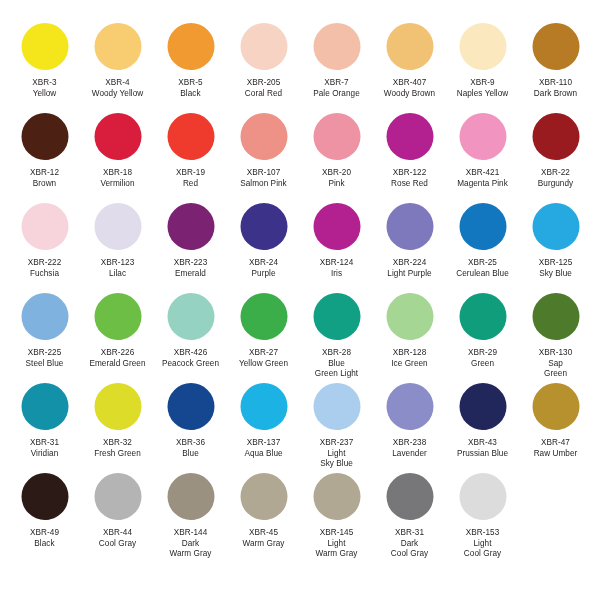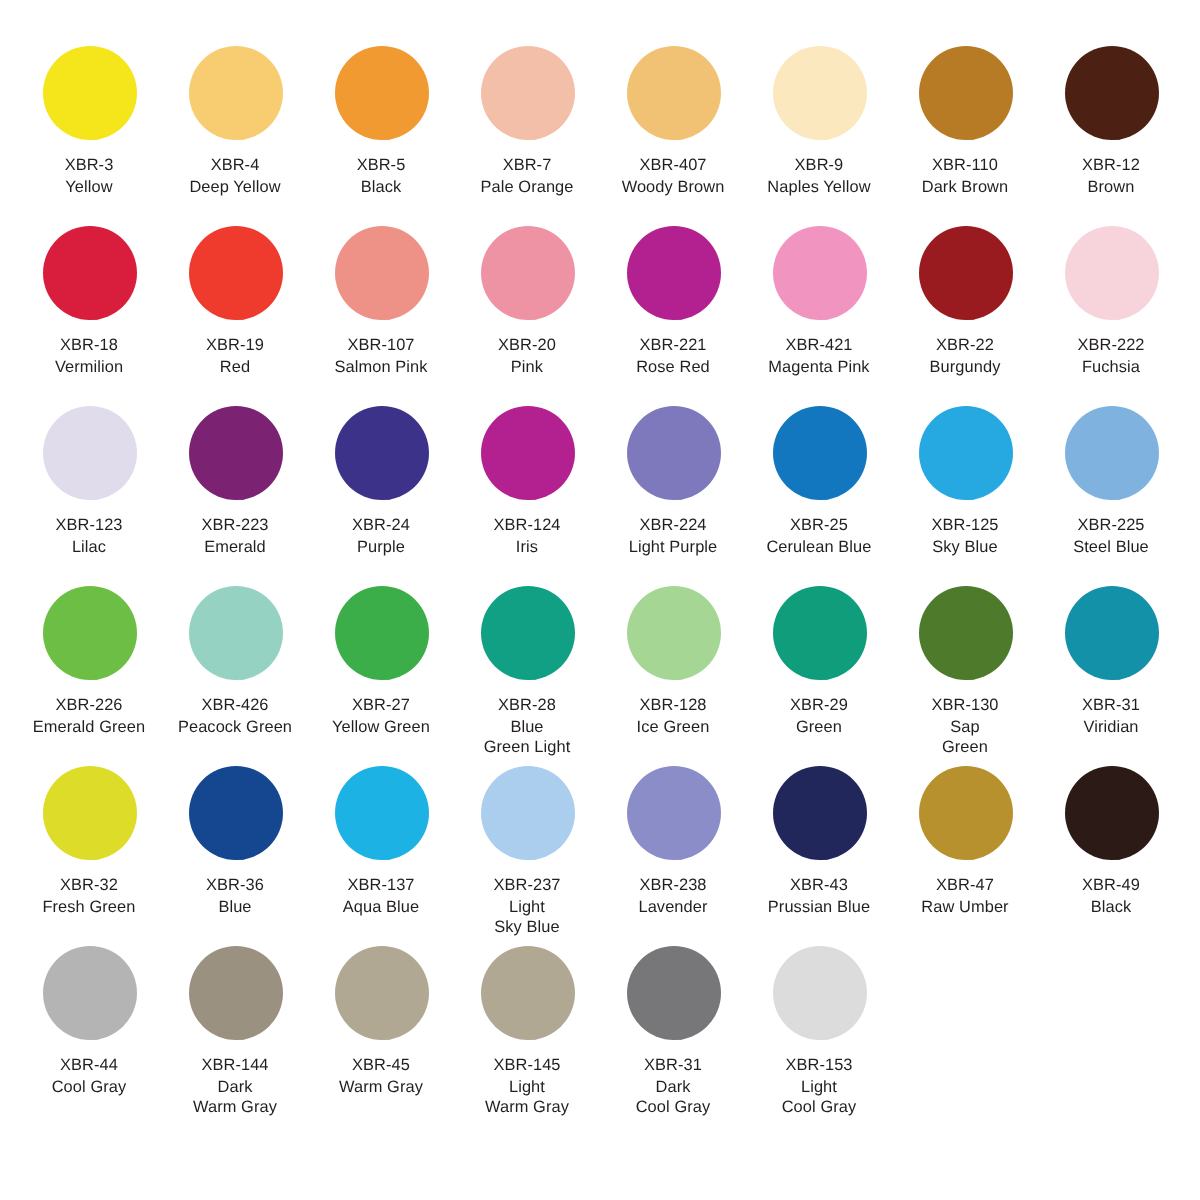--- a/index.html
+++ b/index.html
@@ -87,40 +87,54 @@
       <div class="blob-wrap">
         <svg viewBox="0 0 52 52">
           <g fill="#f8cd72">
             <circle cx="26" cy="24.5" r="23.5"></circle>
             <path d="M14.2 41.6 C18.5 46.2 24.6 48.4 30.4 47.7 C27.9 46.1 25.0 44.8 21.6 44.3 C27.2 44.0 31.6 42.6 34.9 40.2 C28.2 43.4 20.6 43.6 14.2 41.6 Z"></path>
           </g>
         </svg>
       </div>
       <div class="swatch-label">
         <span class="swatch-code">XBR-4</span>
-        <span class="swatch-name">Deep Yellow</span>
+        <span class="swatch-name">Woody Yellow</span>
       </div>
     </div>
     <div class="swatch-cell">
       <div class="blob-wrap">
         <svg viewBox="0 0 52 52">
           <g fill="#f09a31">
             <circle cx="26" cy="24.5" r="23.5"></circle>
             <path d="M14.2 41.6 C18.5 46.2 24.6 48.4 30.4 47.7 C27.9 46.1 25.0 44.8 21.6 44.3 C27.2 44.0 31.6 42.6 34.9 40.2 C28.2 43.4 20.6 43.6 14.2 41.6 Z"></path>
           </g>
         </svg>
       </div>
       <div class="swatch-label">
         <span class="swatch-code">XBR-5</span>
         <span class="swatch-name">Black</span>
       </div>
     </div>
     <div class="swatch-cell">
       <div class="blob-wrap">
         <svg viewBox="0 0 52 52">
+          <g fill="#f6d3c3">
+            <circle cx="26" cy="24.5" r="23.5"></circle>
+            <path d="M14.2 41.6 C18.5 46.2 24.6 48.4 30.4 47.7 C27.9 46.1 25.0 44.8 21.6 44.3 C27.2 44.0 31.6 42.6 34.9 40.2 C28.2 43.4 20.6 43.6 14.2 41.6 Z"></path>
+          </g>
+        </svg>
+      </div>
+      <div class="swatch-label">
+        <span class="swatch-code">XBR-205</span>
+        <span class="swatch-name">Coral Red</span>
+      </div>
+    </div>
+    <div class="swatch-cell">
+      <div class="blob-wrap">
+        <svg viewBox="0 0 52 52">
           <g fill="#f3bfa9">
             <circle cx="26" cy="24.5" r="23.5"></circle>
             <path d="M14.2 41.6 C18.5 46.2 24.6 48.4 30.4 47.7 C27.9 46.1 25.0 44.8 21.6 44.3 C27.2 44.0 31.6 42.6 34.9 40.2 C28.2 43.4 20.6 43.6 14.2 41.6 Z"></path>
           </g>
         </svg>
       </div>
       <div class="swatch-label">
         <span class="swatch-code">XBR-7</span>
         <span class="swatch-name">Pale Orange</span>
       </div>
@@ -240,21 +254,21 @@
     <div class="swatch-cell">
       <div class="blob-wrap">
         <svg viewBox="0 0 52 52">
           <g fill="#b32090">
             <circle cx="26" cy="24.5" r="23.5"></circle>
             <path d="M14.2 41.6 C18.5 46.2 24.6 48.4 30.4 47.7 C27.9 46.1 25.0 44.8 21.6 44.3 C27.2 44.0 31.6 42.6 34.9 40.2 C28.2 43.4 20.6 43.6 14.2 41.6 Z"></path>
           </g>
         </svg>
       </div>
       <div class="swatch-label">
-        <span class="swatch-code">XBR-221</span>
+        <span class="swatch-code">XBR-122</span>
         <span class="swatch-name">Rose Red</span>
       </div>
     </div>
     <div class="swatch-cell">
       <div class="blob-wrap">
         <svg viewBox="0 0 52 52">
           <g fill="#f194c0">
             <circle cx="26" cy="24.5" r="23.5"></circle>
             <path d="M14.2 41.6 C18.5 46.2 24.6 48.4 30.4 47.7 C27.9 46.1 25.0 44.8 21.6 44.3 C27.2 44.0 31.6 42.6 34.9 40.2 C28.2 43.4 20.6 43.6 14.2 41.6 Z"></path>
           </g>

